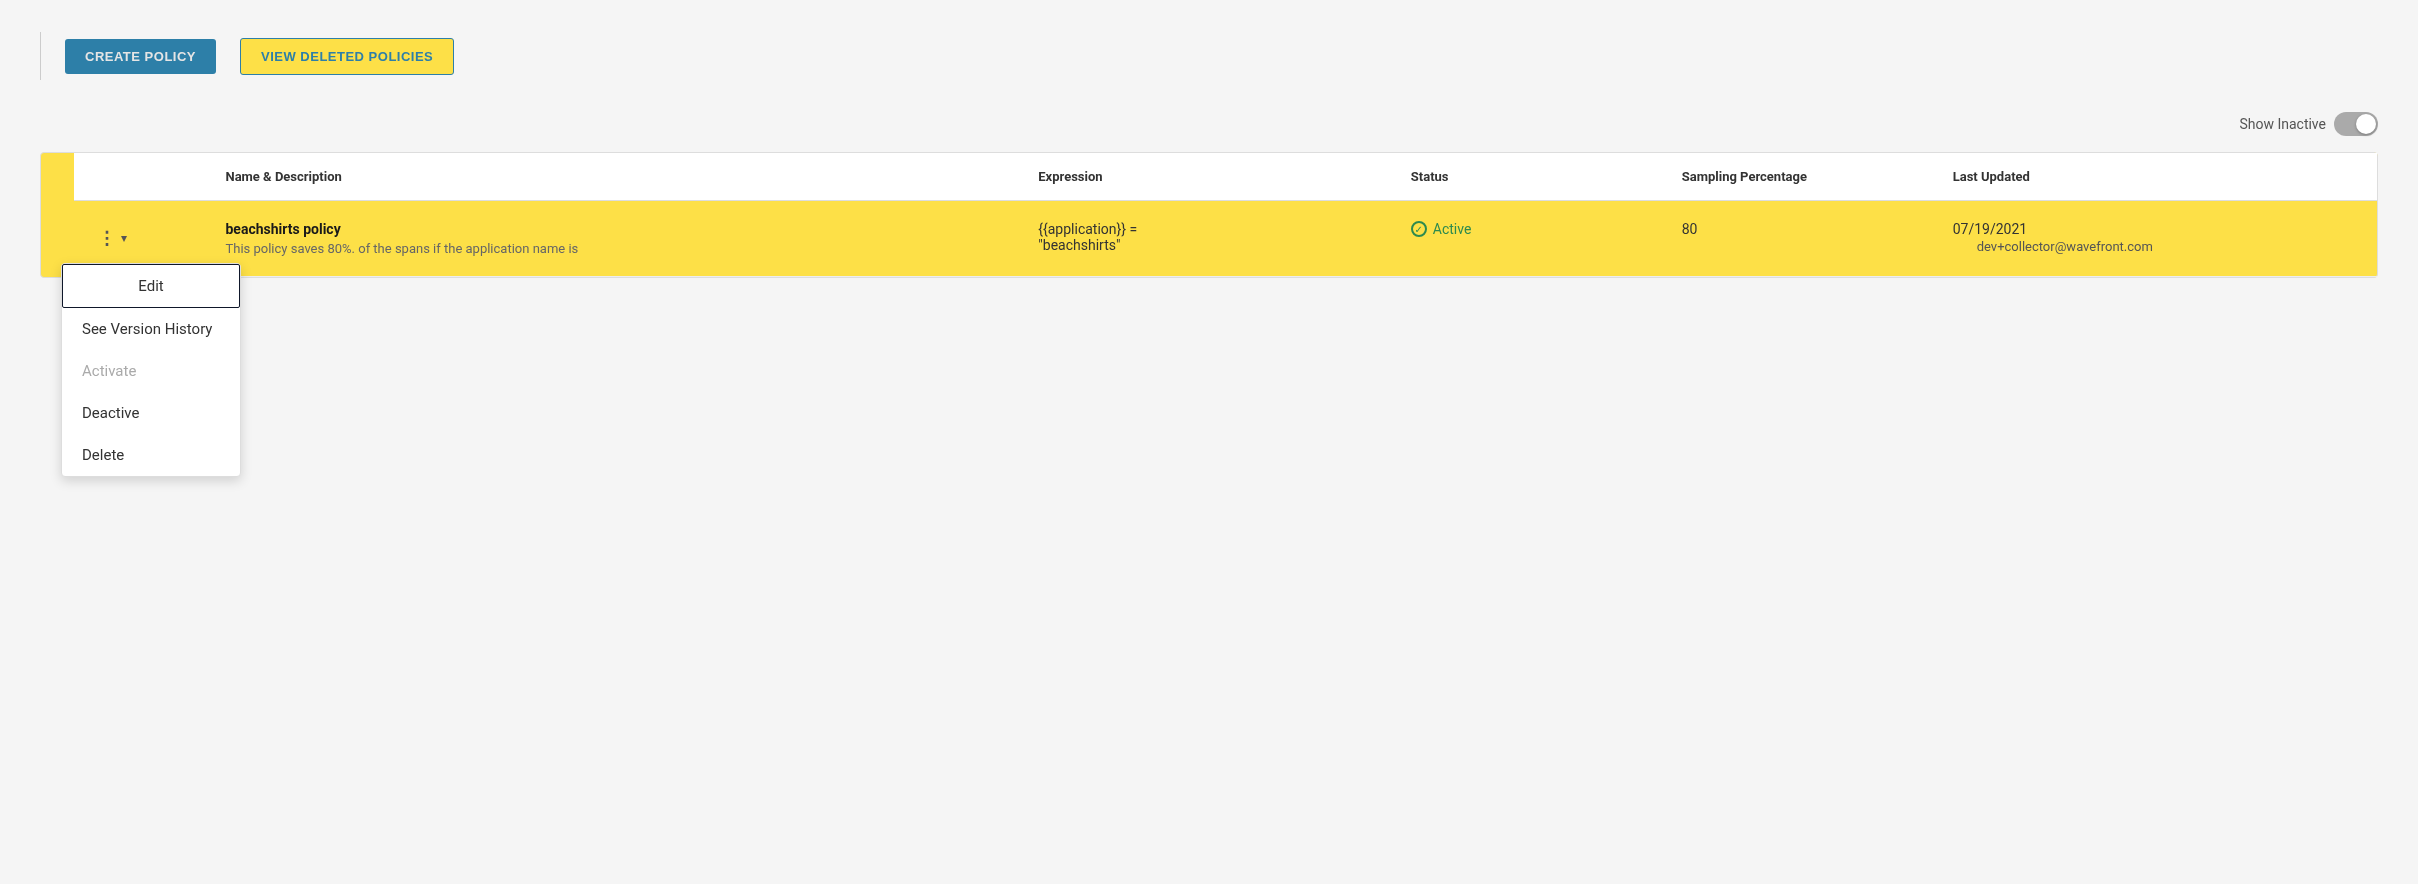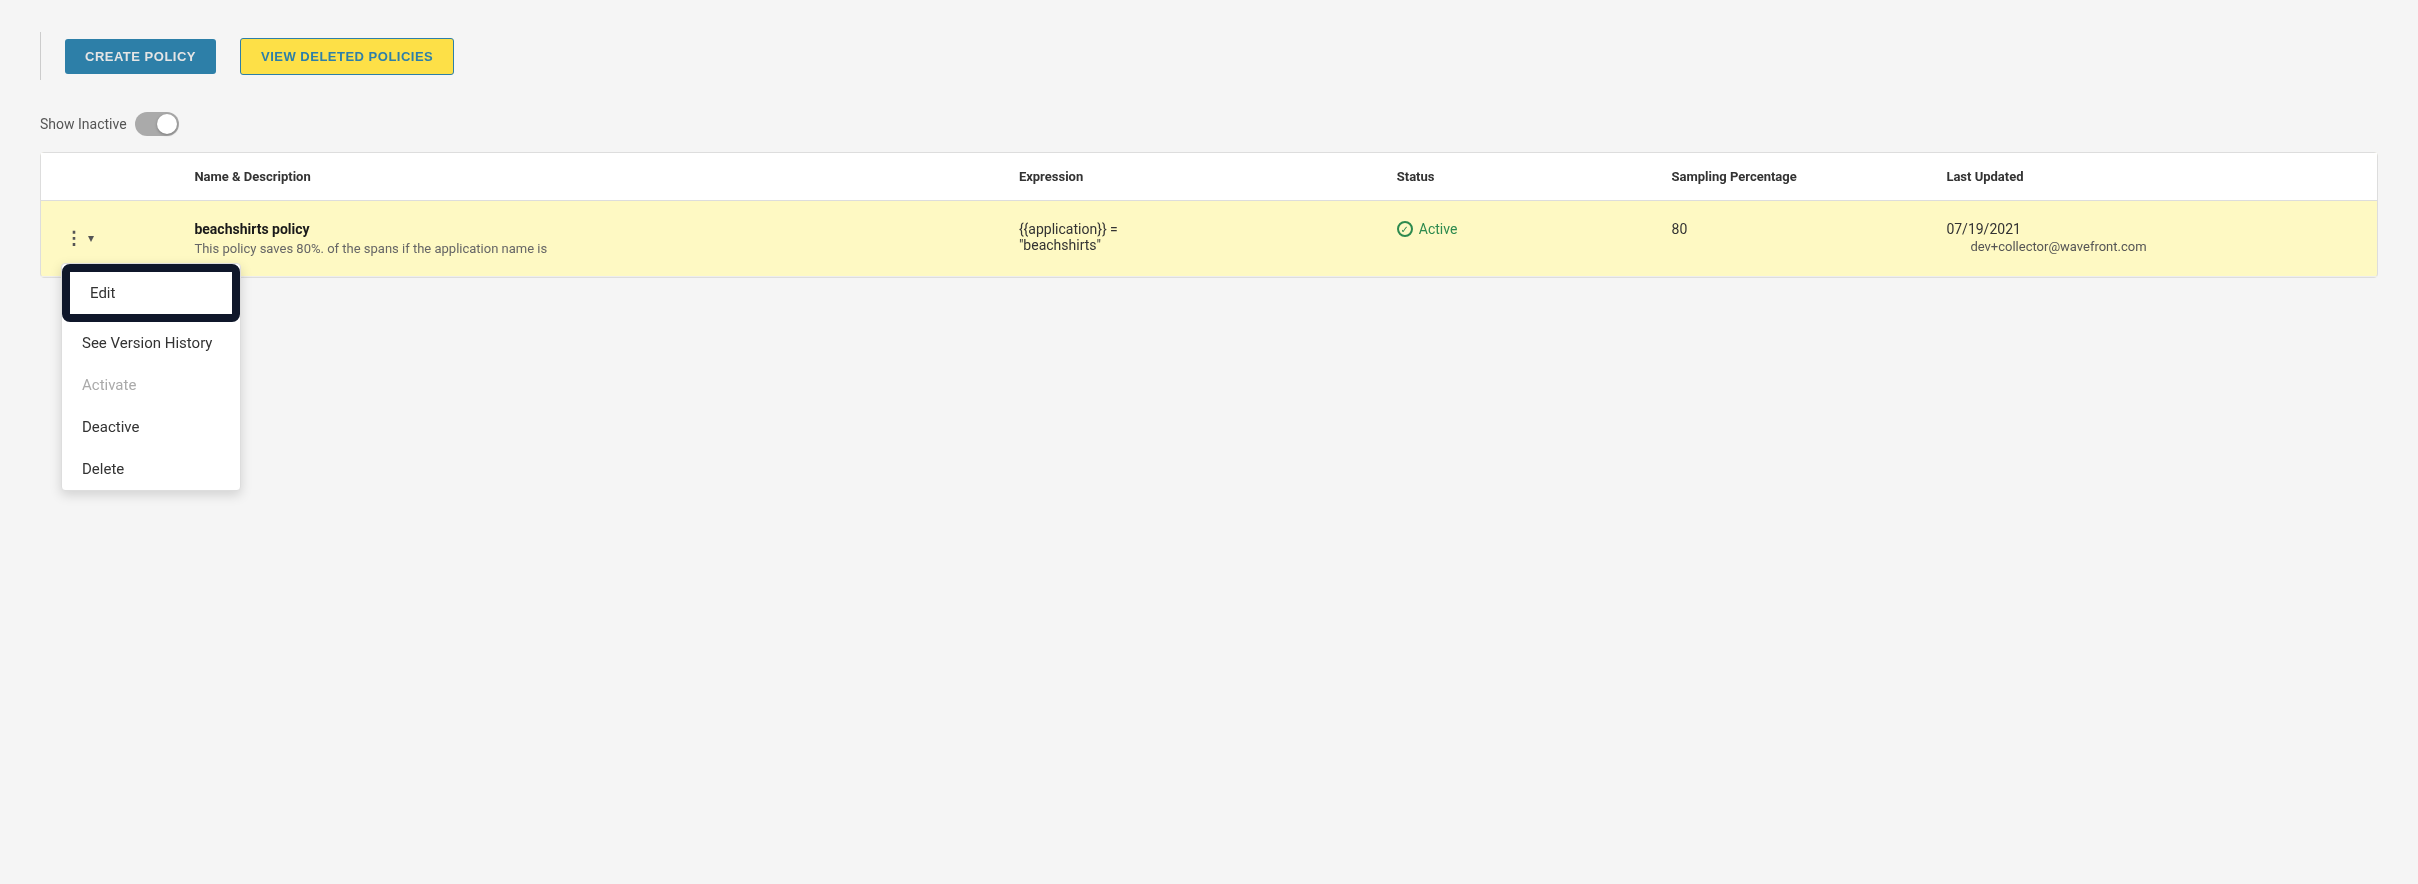--- a/index.html
+++ b/index.html
@@ -48,21 +48,21 @@
       padding: 10px 20px;
       font-size: 13px;
       font-weight: 600;
       letter-spacing: 0.5px;
       cursor: pointer;
       border-radius: 3px;
       text-transform: uppercase;
     }
     .controls-bar {
       display: flex;
-      justify-content: flex-start;
+      justify-content: flex-end;
       align-items: center;
       margin-bottom: 16px;
       gap: 8px;
     }
     .show-inactive-label {
       font-size: 14px;
       color: #555;
     }
     .toggle {
       width: 44px;
@@ -77,25 +77,26 @@
       position: absolute;
       right: 2px;
       top: 2px;
       width: 20px;
       height: 20px;
       background: white;
       border-radius: 50%;
       box-shadow: 0 1px 3px rgba(0,0,0,0.3);
     }
     .table-container {
-      background: #fef9c3;
+      background: #fde047;
       border: 1px solid #ddd;
       border-radius: 4px;
       overflow: visible;
       position: relative;
+      padding-left: 33px;
     }
     table {
       width: 100%;
       border-collapse: collapse;
     }
     thead tr {
       border-bottom: 1px solid #ddd;
     }
     th {
       padding: 16px 16px;
@@ -195,22 +196,23 @@
       padding: 12px 20px;
       font-size: 15px;
       cursor: pointer;
       color: #333;
     }
     .dropdown-item.disabled {
       color: #aaa;
       cursor: default;
     }
     .dropdown-item-edit {
-      border: 8px solid #0f172a;
-      border-radius: 8px;
+      border: 1px solid #0f172a;
+      border-radius: 2px;
+      text-align: center;
     }
   </style>
 </head>
 <body>
 
 <div class="page">
 
   <div class="header">
     <div class="divider"></div>
     <button class="btn-primary">CREATE POLICY</button>

